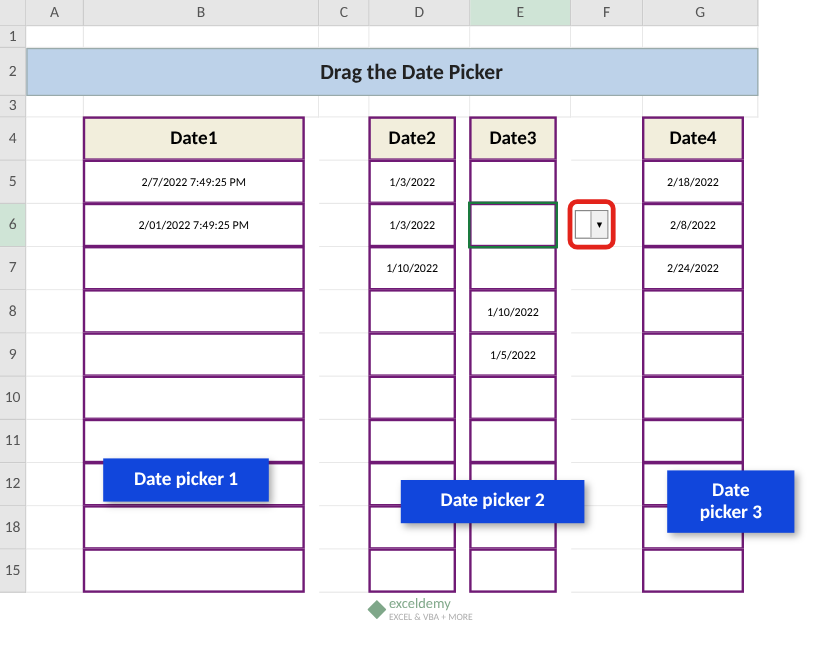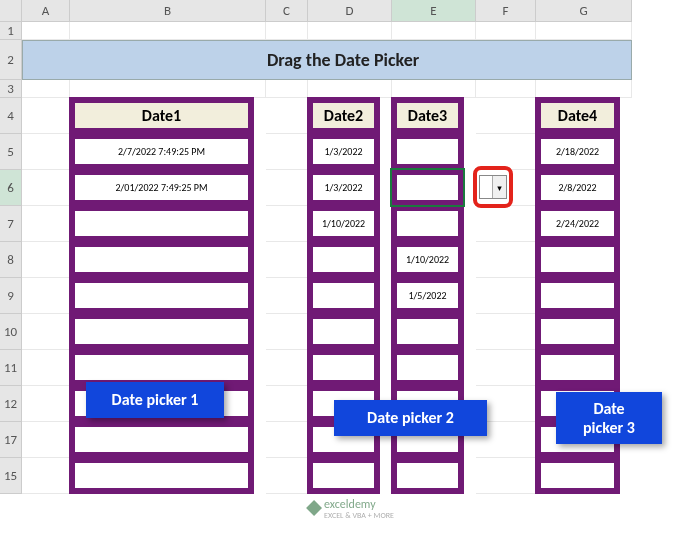--- a/index.html
+++ b/index.html
@@ -50,21 +50,21 @@
     font-size: 18px;
     color: #222;
     padding-left: 32px;
   }
   .th {
     background: #f2eedc;
     font-weight: bold;
     font-size: 16px;
   }
   .tbl-cell {
-    border: 6px solid #701a75;
+    border: 2px solid #701a75;
     margin: -1px 12px 0 -1px;
   }
   .tbl-cell.val { font-size: 10px; justify-content: center; }
   .selected-cell {
     outline: 2px solid #1a7a3e;
     outline-offset: -1px;
     z-index: 5;
   }
   .date-picker-ctrl {
     position: absolute;
@@ -235,21 +235,21 @@
 
   <div class="rowhdr">12</div>
   <div class="cell"></div>
   <div class="cell tbl-cell val"></div>
   <div class="cell"></div>
   <div class="cell tbl-cell val"></div>
   <div class="cell tbl-cell val"></div>
   <div class="cell"></div>
   <div class="cell tbl-cell val"></div>
 
-  <div class="rowhdr">17</div>
+  <div class="rowhdr">18</div>
   <div class="cell"></div>
   <div class="cell tbl-cell val"></div>
   <div class="cell"></div>
   <div class="cell tbl-cell val"></div>
   <div class="cell tbl-cell val"></div>
   <div class="cell"></div>
   <div class="cell tbl-cell val"></div>
 
   <div class="rowhdr">15</div>
   <div class="cell"></div>

